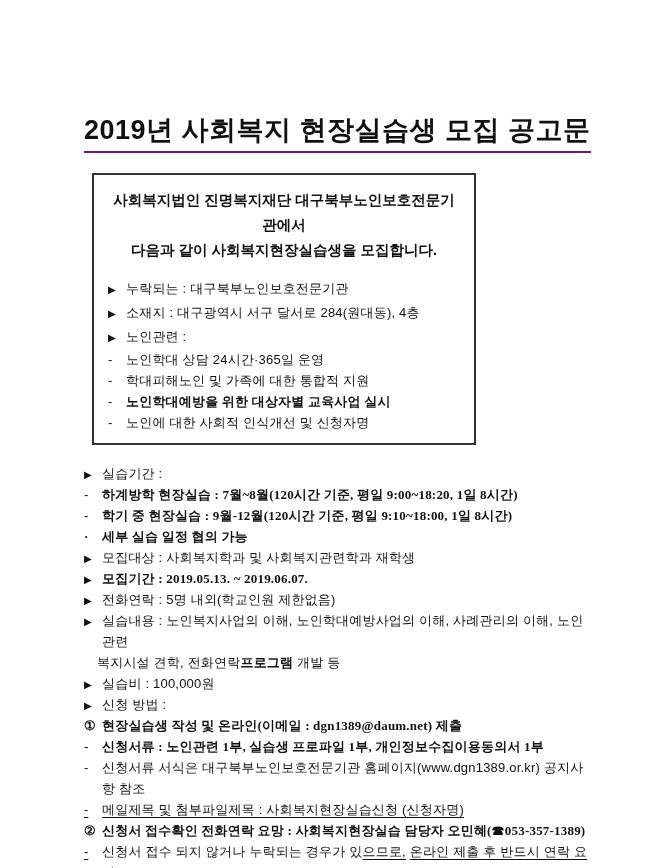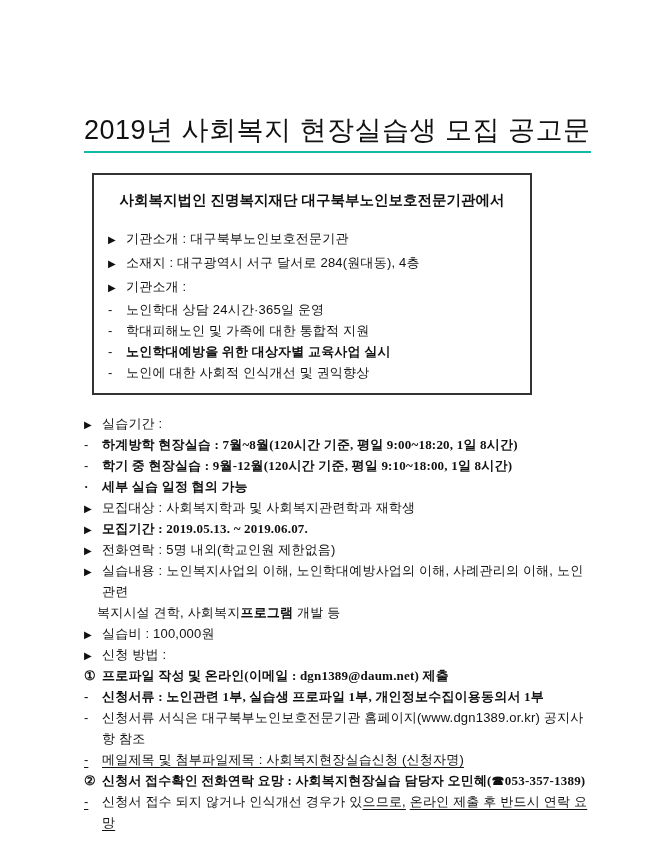--- a/index.html
+++ b/index.html
@@ -12,31 +12,31 @@
     font-family: "Liberation Sans", sans-serif;
     box-sizing: border-box;
     padding: 112px 72px 0 84px;
     overflow: hidden;
   }
   
   .title-wrap { text-align: center; margin-bottom: 20px; }
   .doc-title {
     display: inline-block;
     font-size: 27px;
-    font-weight: normal;
+    font-weight: bold;
     letter-spacing: 0.5px;
-    border-bottom: 2px solid #14b8a6;
+    border-bottom: 2px solid #701a75;
     padding-bottom: 3px;
     white-space: nowrap;
   }
   
   .intro-box {
     border: 2px solid #333;
     margin-left: 8px;
-    width: 440px;
+    width: 384px;
     box-sizing: border-box;
     padding: 13px 14px 10px 14px;
     margin-bottom: 18px;
   }
   .box-headline {
     text-align: center;
     font-weight: bold;
     font-size: 14.5px;
     line-height: 25px;
     margin-bottom: 14px;
@@ -58,49 +58,50 @@
 
 <div class="page">
 
   <div class="title-wrap">
     <span class="doc-title">2019년 사회복지 현장실습생 모집 공고문</span>
   </div>
 
   <div class="intro-box">
     <div class="box-headline">
       <div>사회복지법인 진명복지재단 대구북부노인보호전문기관에서</div>
+      <div>다음과 같이 사회복지현장실습생을 모집합니다.</div>
     </div>
     <div>
         <div class="box-line arrow">
           <span class="bullet tri">▶</span>
-          <span class="txt"><span class="">기관소개 : 대구북부노인보호전문기관</span></span>
+          <span class="txt"><span class="">누락되는 : 대구북부노인보호전문기관</span></span>
         </div>
         <div class="box-line arrow">
           <span class="bullet tri">▶</span>
           <span class="txt"><span class="">소재지 : 대구광역시 서구 달서로 284(원대동), 4층</span></span>
         </div>
         <div class="box-line arrow">
           <span class="bullet tri">▶</span>
-          <span class="txt"><span class="">기관소개 :</span></span>
+          <span class="txt"><span class="">노인관련 :</span></span>
         </div>
         <div class="box-line">
           <span class="bullet">-</span>
           <span class="txt"><span class="">노인학대 상담 24시간·365일 운영</span></span>
         </div>
         <div class="box-line">
           <span class="bullet">-</span>
           <span class="txt"><span class="">학대피해노인 및 가족에 대한 통합적 지원</span></span>
         </div>
         <div class="box-line">
           <span class="bullet">-</span>
           <span class="txt"><span class="b ">노인학대예방을 위한 대상자별 교육사업 실시</span></span>
         </div>
         <div class="box-line">
           <span class="bullet">-</span>
-          <span class="txt"><span class="">노인에 대한 사회적 인식개선 및 권익향상</span></span>
+          <span class="txt"><span class="">노인에 대한 사회적 인식개선 및 신청자명</span></span>
         </div>
       </div>
   </div>
 
   <div class="body-lines">
       <div class="line arrow">
         <span class="bullet tri">▶</span>
         <span class="txt"><span class="">실습기간 :</span></span>
       </div>
       <div class="line">
@@ -126,49 +127,49 @@
       <div class="line arrow">
         <span class="bullet tri">▶</span>
         <span class="txt"><span class="">전화연락 : 5명 내외(학교인원 제한없음)</span></span>
       </div>
       <div class="line arrow">
         <span class="bullet tri">▶</span>
         <span class="txt"><span class="">실습내용 : 노인복지사업의 이해, 노인학대예방사업의 이해, 사례관리의 이해, 노인관련</span></span>
       </div>
       <div class="line">
         <span class="bullet wrap-pad"></span>
-        <span class="txt"><span class="">복지시설 견학, 사회복지</span><span class="b ">프로그램</span><span class=""> 개발 등</span></span>
+        <span class="txt"><span class="">복지시설 견학, 전화연락</span><span class="b ">프로그램</span><span class=""> 개발 등</span></span>
       </div>
       <div class="line arrow">
         <span class="bullet tri">▶</span>
         <span class="txt"><span class="">실습비 : 100,000원</span></span>
       </div>
       <div class="line arrow">
         <span class="bullet tri">▶</span>
         <span class="txt"><span class="">신청 방법 :</span></span>
       </div>
       <div class="line">
         <span class="bullet b">①</span>
-        <span class="txt"><span class="b ">프로파일 작성 및 온라인(이메일 : dgn1389@daum.net) 제출</span></span>
+        <span class="txt"><span class="b ">현장실습생 작성 및 온라인(이메일 : dgn1389@daum.net) 제출</span></span>
       </div>
       <div class="line">
         <span class="bullet b">-</span>
         <span class="txt"><span class="b ">신청서류 : 노인관련 1부, 실습생 프로파일 1부, 개인정보수집이용동의서 1부</span></span>
       </div>
       <div class="line">
         <span class="bullet">-</span>
         <span class="txt"><span class="">신청서류 서식은 대구북부노인보호전문기관 홈페이지(www.dgn1389.or.kr) 공지사항 참조</span></span>
       </div>
       <div class="line">
         <span class="bullet u">-</span>
         <span class="txt"><span class="u">메일제목 및 첨부파일제목 : 사회복지현장실습신청 (신청자명)</span></span>
       </div>
       <div class="line">
         <span class="bullet b">②</span>
         <span class="txt"><span class="b ">신청서 접수확인 전화연락 요망 : 사회복지현장실습 담당자 오민혜(☎053-357-1389)</span></span>
       </div>
       <div class="line">
         <span class="bullet u">-</span>
-        <span class="txt"><span class="">신청서 접수 되지 않거나 인식개선 경우가 있</span><span class="u">으므로,</span><span class=""> </span><span class="u">온라인 제출 후 반드시 연락 요망</span></span>
+        <span class="txt"><span class="">신청서 접수 되지 않거나 누락되는 경우가 있</span><span class="u">으므로,</span><span class=""> </span><span class="u">온라인 제출 후 반드시 연락 요망</span></span>
       </div>
     </div>
 
 </div>
 
 </body></html>

